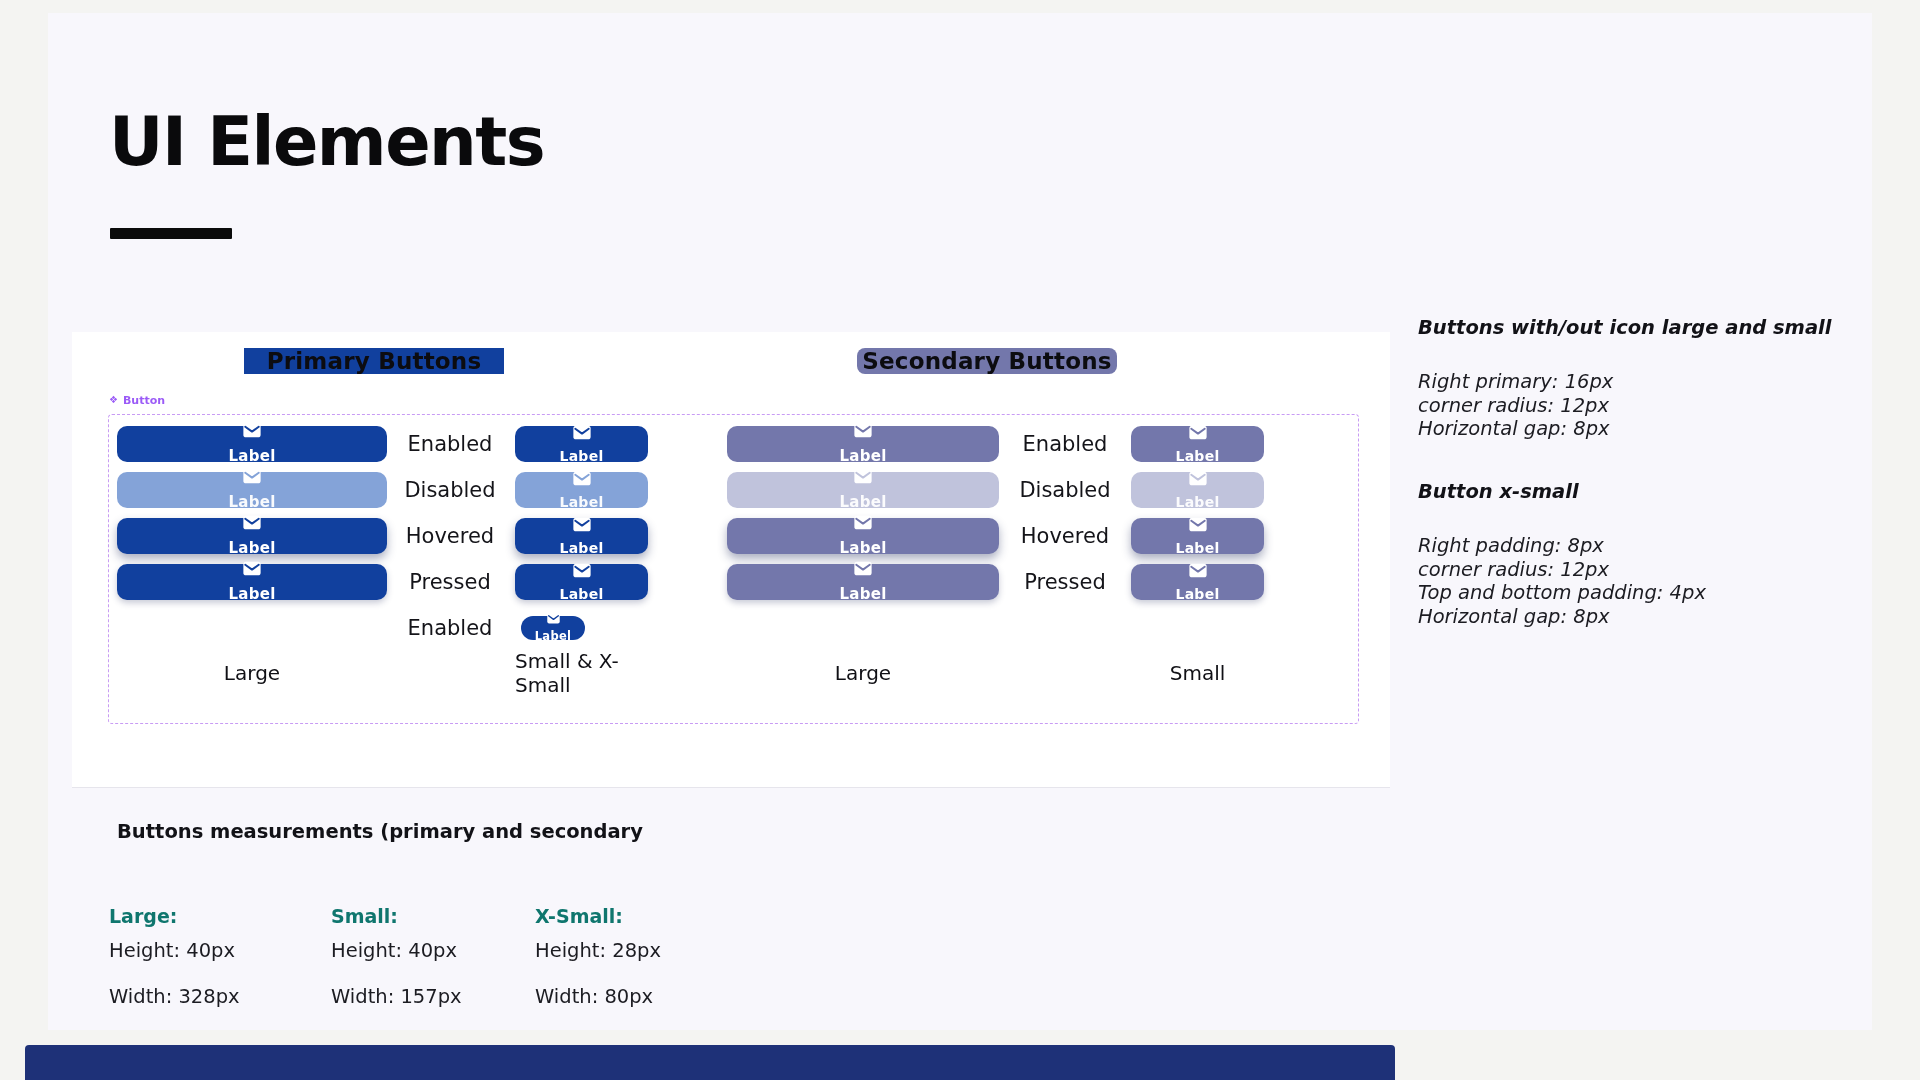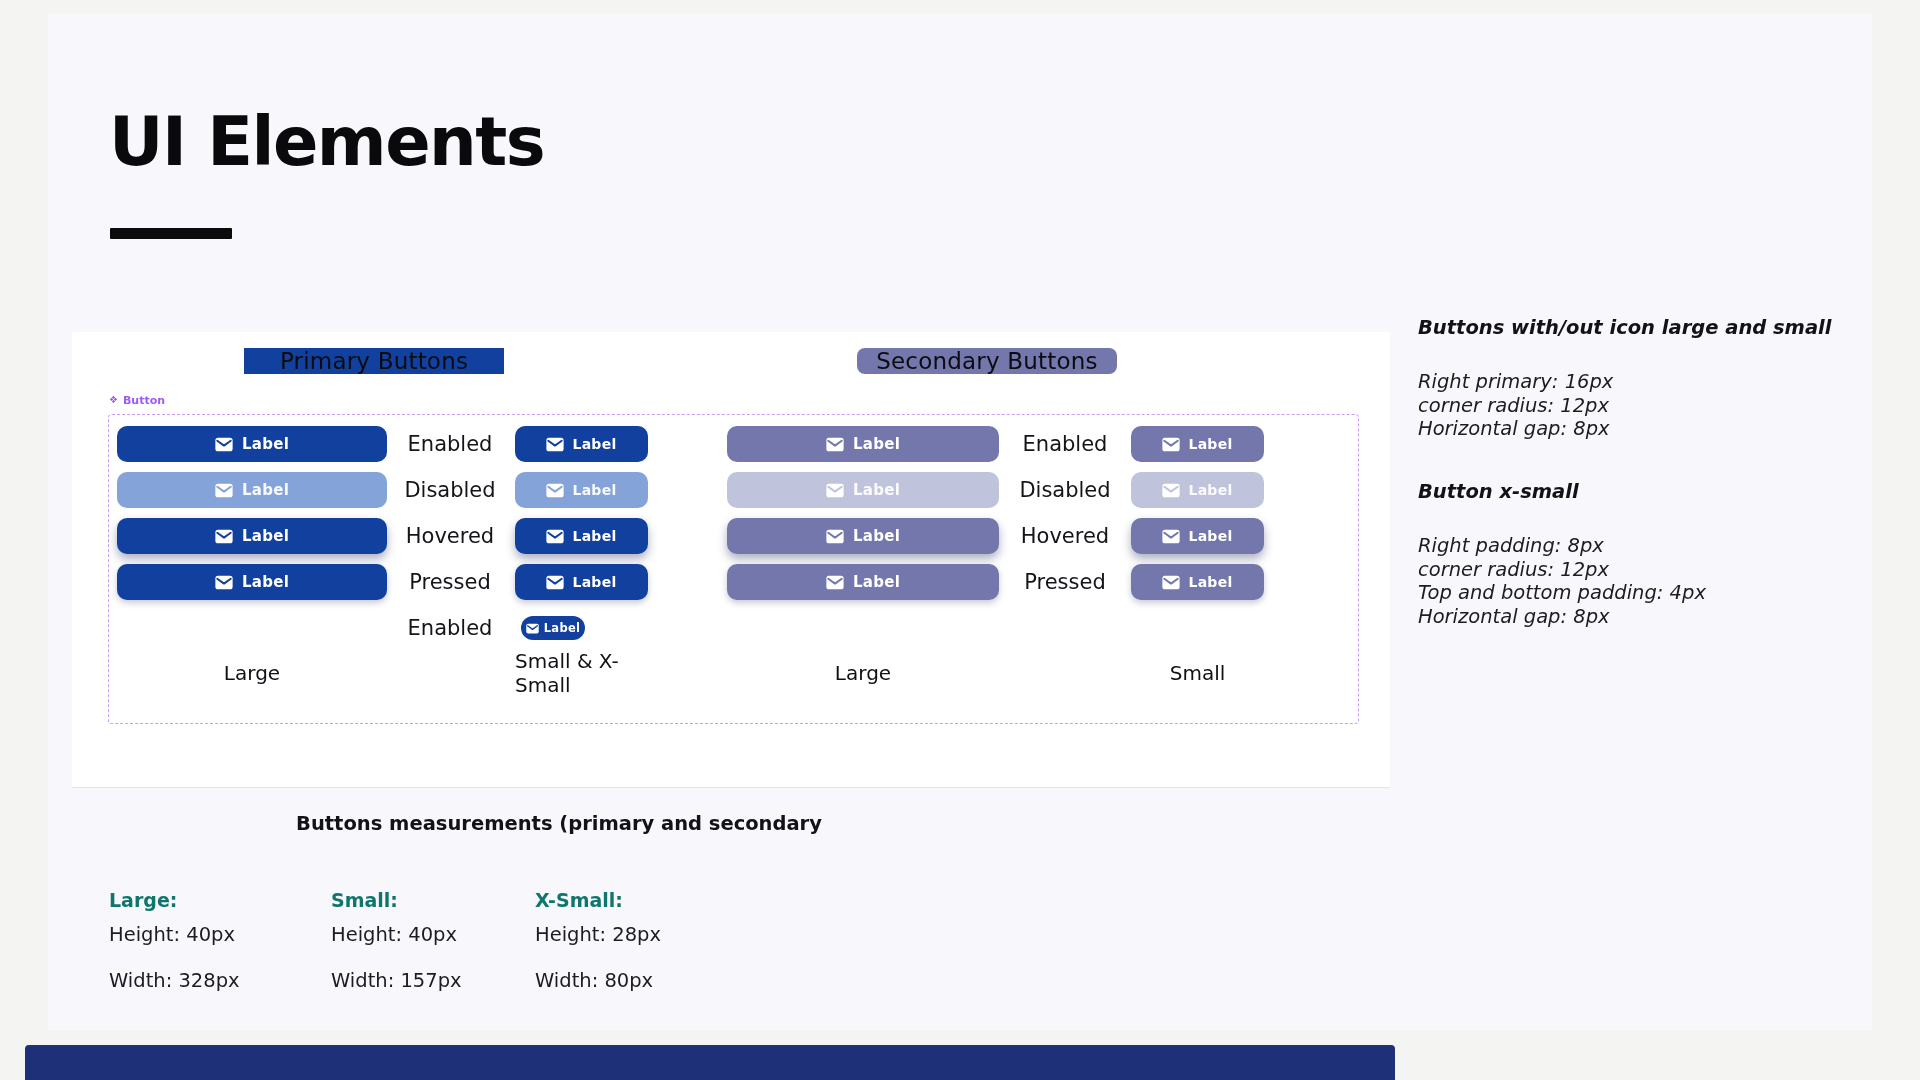--- a/index.html
+++ b/index.html
@@ -24,21 +24,21 @@
     position:absolute;left:110px;top:228px;width:122px;height:11px;
     background:#0b0b0b;border-radius:1px;
   }
   
   .buttons-panel{
     position:absolute;left:72px;top:332px;width:1318px;height:455px;
     background:#ffffff;border-bottom:1px solid #e6e5ec;
   }
   .col-header{
     position:absolute;top:16px;width:260px;text-align:center;
-    font-size:23px;font-weight:400;color:#0c0c10;letter-spacing:.2px;
+    font-size:23px;font-weight:700;color:#0c0c10;letter-spacing:.2px;
   }
   .col-header.primary{left:172px;}
   .col-header.secondary{left:785px;border-radius:8px;}
   .component-tag{
     position:absolute;left:37px;top:60px;height:16px;
     display:flex;align-items:center;gap:5px;
     font-size:11px;font-weight:600;color:var(--accent-purple);
   }
   .component-tag .diamond{font-size:10px;line-height:1;}
   .dashed-frame{
@@ -57,21 +57,21 @@
   .c-s2{left:893px;width:126px;}
   .c-ss{left:1022px;width:133px;}
   .state-label{font-size:21px;font-weight:500;color:#141419;}
   .caption-row{position:relative;height:34px;margin-top:0;}
   .caption{font-size:20px;font-weight:500;color:#101015;}
   
   .btn{
     display:flex;align-items:center;justify-content:center;gap:9px;
     width:100%;height:36px;border:none;border-radius:10px;
     color:#fff;font-family:inherit;font-weight:700;font-size:15px;letter-spacing:.3px;
-    cursor:pointer;padding:0;
+    cursor:pointer;padding:0;flex-direction:column;
   }
   .btn.small{font-size:14px;gap:8px;}
   .btn.xsmall{
     width:64px;height:24px;border-radius:12px;font-size:11.5px;gap:5px;
   }
   .btn .mail{flex:0 0 auto;}
   .primary{background:var(--primary);}
   .primary .flap{stroke:var(--primary);}
   .primary.disabled{background:var(--primary-disabled);}
   .primary.disabled .flap{stroke:var(--primary-disabled);}
@@ -85,21 +85,21 @@
   .btn.disabled .btn-text{opacity:.95;}
   
   .xsmall-cell{justify-content:flex-start;padding-left:6px;box-sizing:border-box;}
   
   .spec-notes{position:absolute;left:1418px;top:316px;width:440px;font-style:italic;}
   .spec-heading{font-size:19.5px;font-weight:700;color:#121217;margin:0 0 0 0;line-height:1.2;}
   .spec-lines{margin:31px 0 0 0;padding:0;list-style:none;font-size:19.5px;color:#1c1c22;line-height:23.5px;}
   .spec-heading.second{margin-top:39px;}
   
   .measurements{position:absolute;left:109px;top:812px;width:900px;}
-  .meas-heading{font-size:19.5px;font-weight:700;color:#121217;margin:0;text-align:center;}
+  .meas-heading{font-size:19.5px;font-weight:700;color:#121217;margin:8px;}
   .meas-grid{position:relative;margin-top:0;}
   .meas-col{position:absolute;top:0;width:210px;}
   .meas-col.c0{left:0;}
   .meas-col.c1{left:222px;}
   .meas-col.c2{left:426px;}
   .meas-label{position:absolute;top:54px;font-size:19px;font-weight:700;color:#0f766e;white-space:nowrap;}
   .meas-height{position:absolute;top:88px;font-size:19.5px;color:#1c1c22;white-space:nowrap;}
   .meas-width{position:absolute;top:134px;font-size:19.5px;color:#1c1c22;white-space:nowrap;}
   
   .navy-bar{

